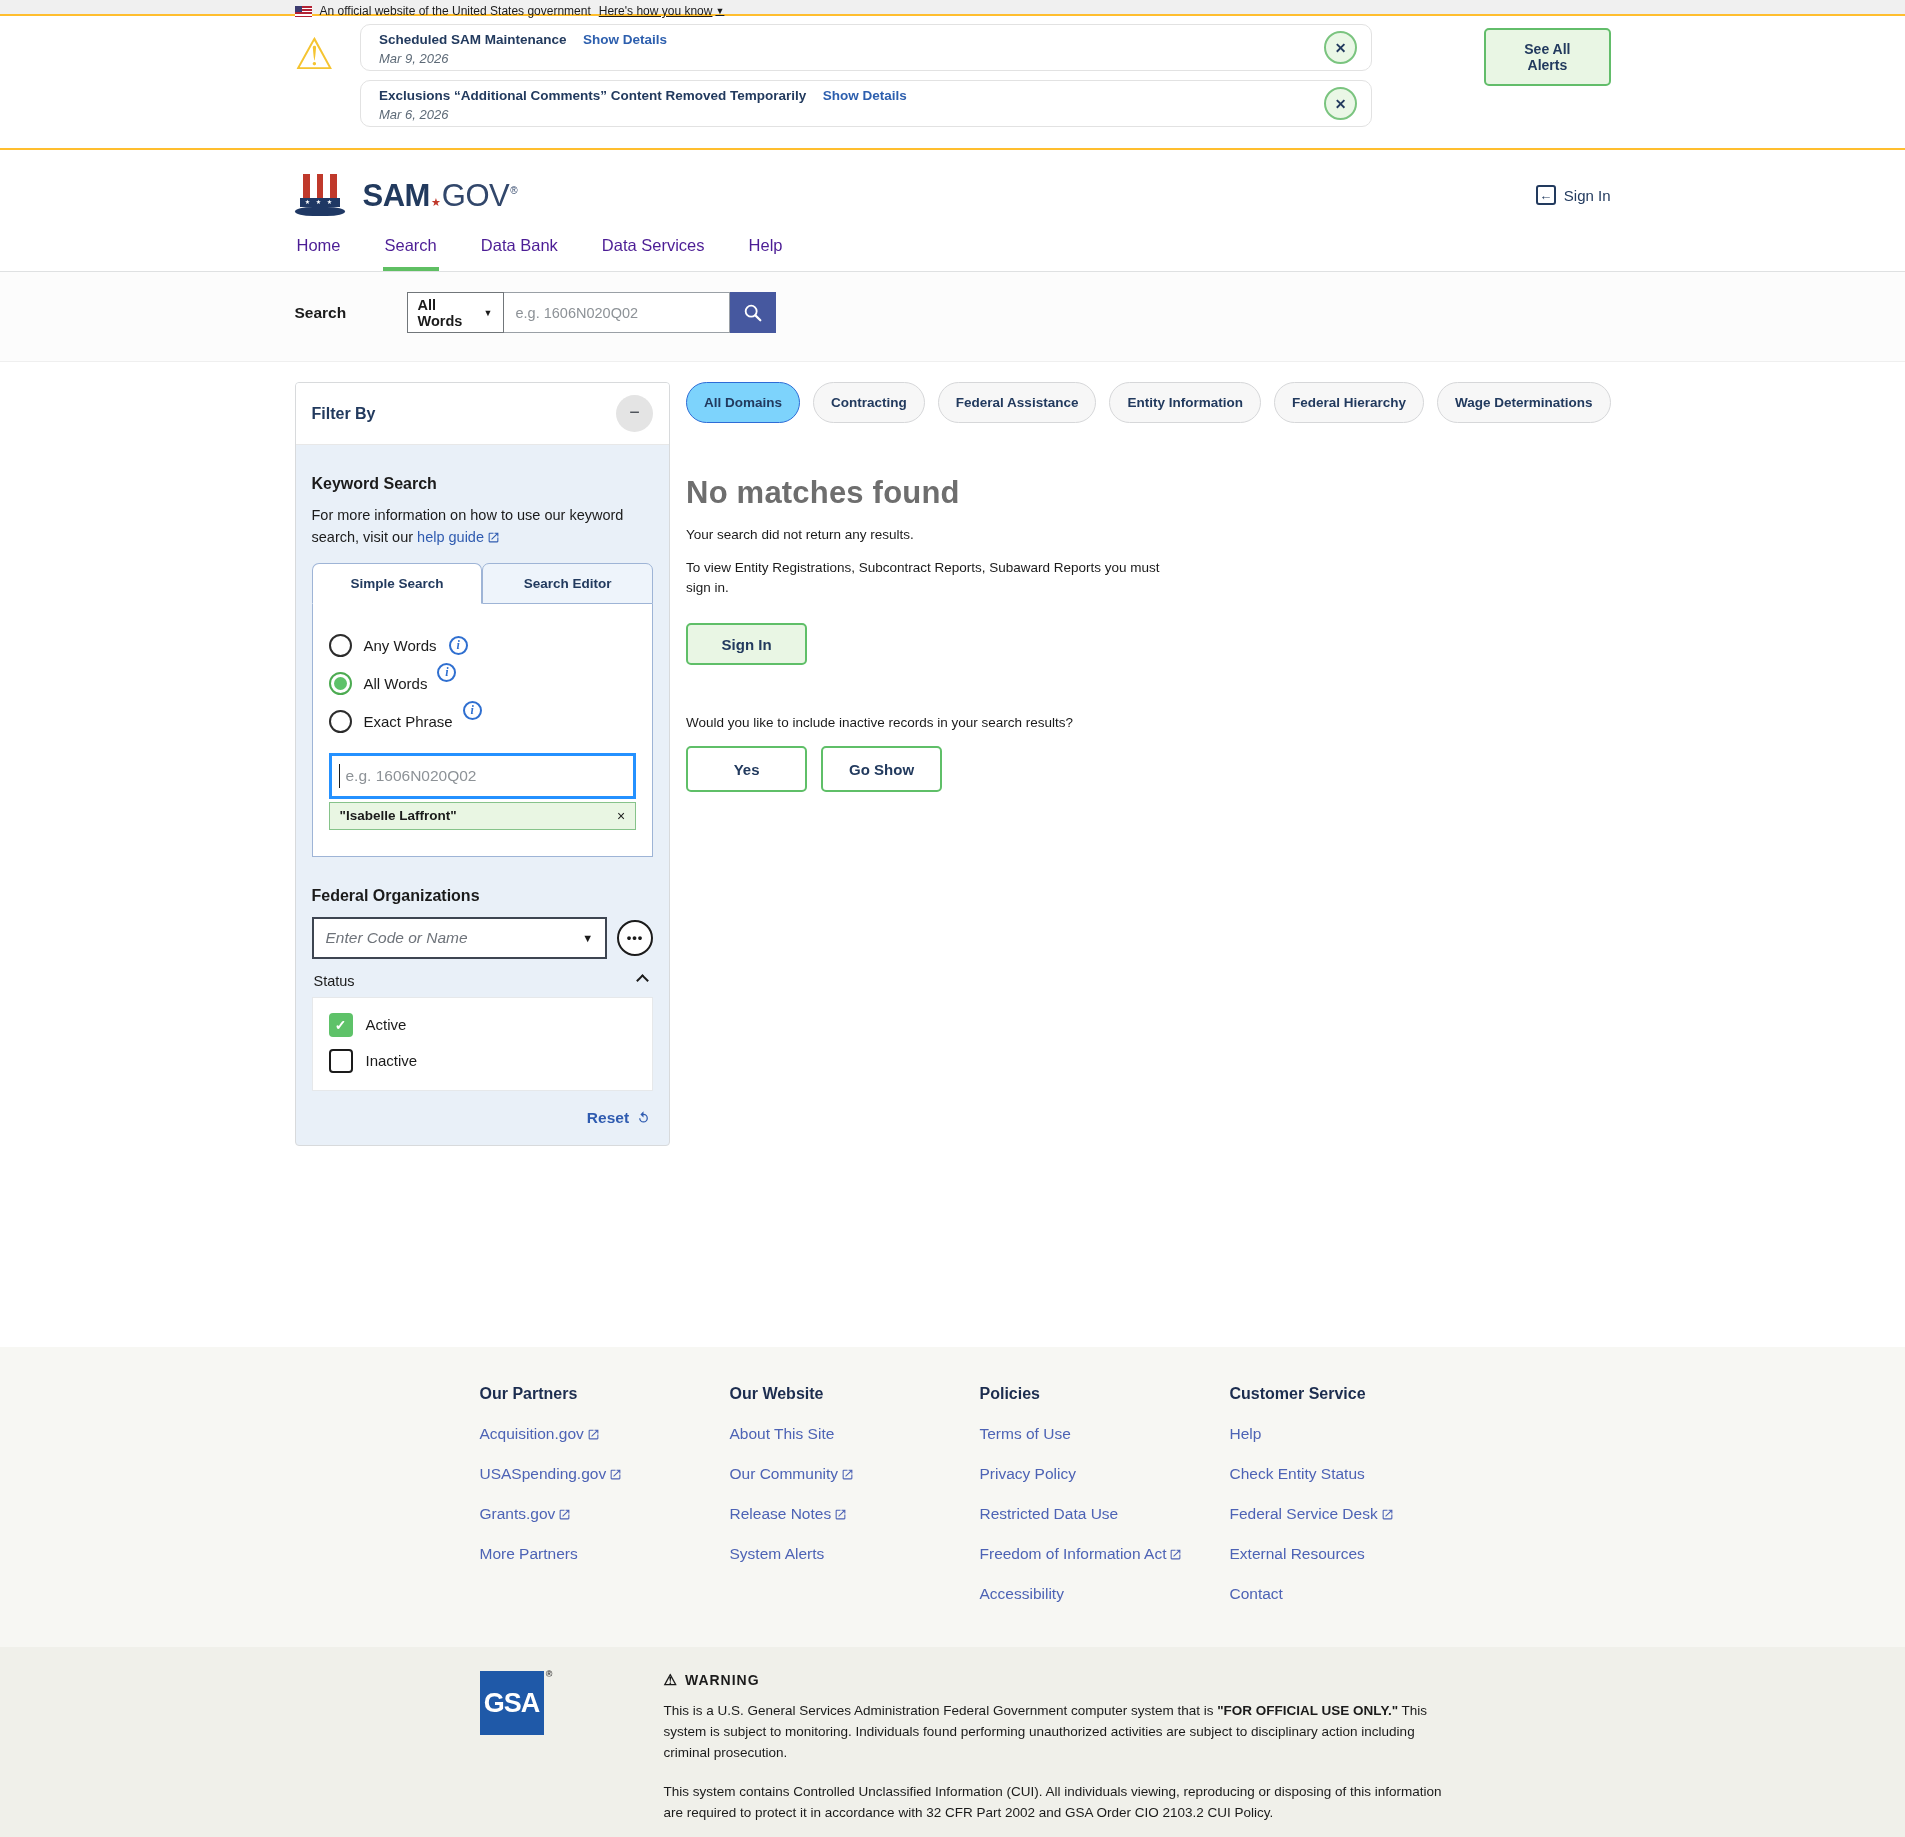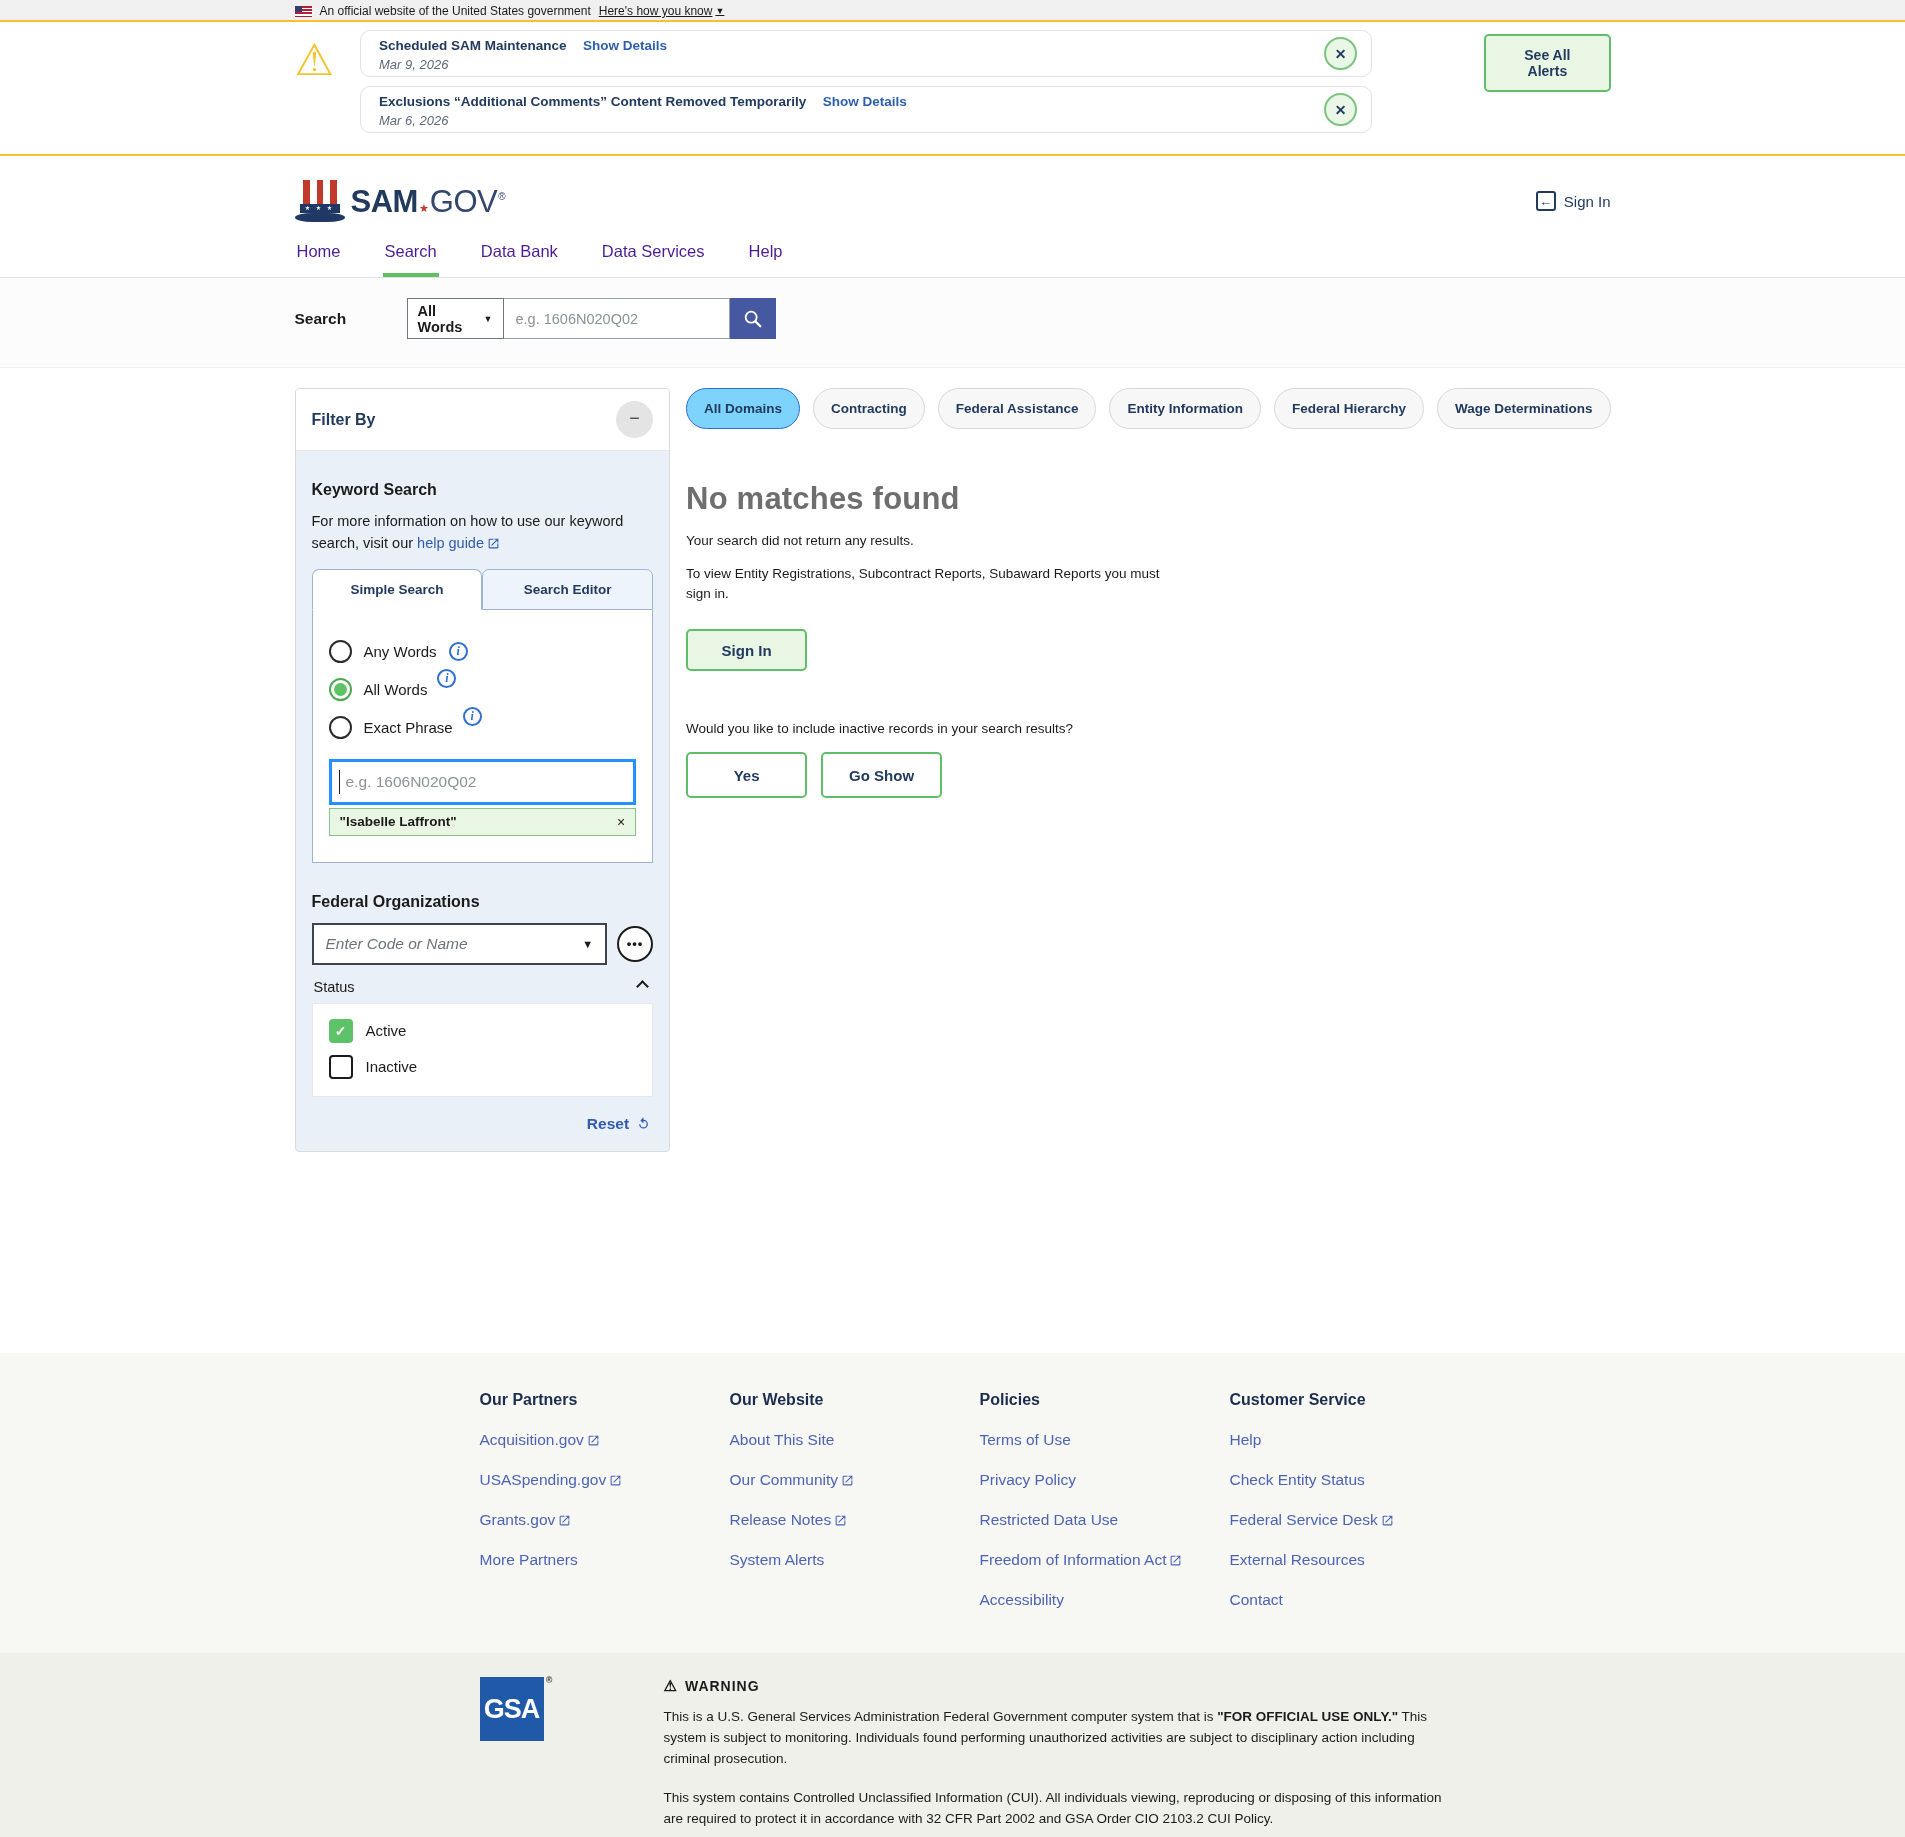--- a/index.html
+++ b/index.html
@@ -4,21 +4,21 @@
 <style>
   * { box-sizing: border-box; }
   html,body { margin:0; padding:0; }
   body {
     width:1905px; min-height:1837px; background:#fff;
     font-family:"Liberation Sans", sans-serif; color:#1b1b1b;
   }
   .inner { width:1316px; margin:0 auto; }
 
   
-  .gov-banner { background:#f0f0f0; height:22px; border-bottom:2px solid #ffbe2e; }
+  .gov-banner { background:#f0f0f0; height:16px; border-bottom:2px solid #ffbe2e; }
   .banner-inner { display:flex; align-items:center; height:22px; font-size:12px; gap:8px; }
   .flag { width:17px; height:11px; display:inline-block; position:relative;
     background:repeating-linear-gradient(180deg,#b22234 0 1.6px,#fff 1.6px 3.2px); }
   .flag::before { content:""; position:absolute; left:0; top:0; width:7px; height:6px; background:#3c3b6e; }
   .banner-link { color:#1b1b1b; text-decoration:underline; cursor:pointer; display:inline-flex; align-items:center; gap:3px; }
   .banner-caret { font-size:9px; color:#1b1b1b; }
 
   
   .alerts { background:#fff; border-bottom:2px solid #ffbe2e; padding:8px 0 12px; }
   .alerts-inner { display:flex; align-items:flex-start; }
@@ -33,21 +33,21 @@
   .alert-date { font-style:italic; color:#5d6a77; font-size:13px; }
   .alert-close { width:33px; height:33px; border-radius:50%; border:2px solid #7ac47f; background:#eaf7e6;
     color:#223a5e; font-size:14px; font-weight:bold; cursor:pointer; display:flex; align-items:center; justify-content:center; padding:0; }
   .see-all-wrap { margin-left:112px; padding-top:4px; }
   .see-all { background:#e9f6e4; border:2px solid #62bd6a; border-radius:5px; color:#223a5e;
     font-weight:bold; font-size:14px; padding:11px 17px; cursor:pointer; font-family:inherit; }
 
   
   header { padding:22px 0 10px; }
   .header-inner { display:flex; justify-content:space-between; align-items:center; }
-  .logo { display:flex; align-items:flex-end; gap:6px; cursor:pointer; }
+  .logo { display:flex; align-items:flex-end; gap:18px; cursor:pointer; }
   .hat { width:50px; height:46px; position:relative; }
   .hat-top { position:absolute; top:2px; left:8px; width:34px; height:26px;
     background:repeating-linear-gradient(90deg,#c0392b 0 6.8px,#fff 6.8px 13.6px); }
   .hat-band { position:absolute; top:26px; left:5px; width:40px; height:9px; background:#1f3864;
     color:#fff; font-size:6px; text-align:center; line-height:9px; letter-spacing:2px; }
   .hat-brim { position:absolute; bottom:2px; left:0; width:50px; height:9px; background:#1f3864; border-radius:50%/70%; }
   .logo-text { display:flex; align-items:baseline; padding-bottom:4px; }
   .logo-sam { font-size:31px; font-weight:bold; color:#223a5e; letter-spacing:-0.5px; }
   .logo-star { color:#c0392b; font-size:11px; margin:0 1px; }
   .logo-gov { font-size:31px; color:#32476b; font-weight:400; letter-spacing:-0.5px; }

